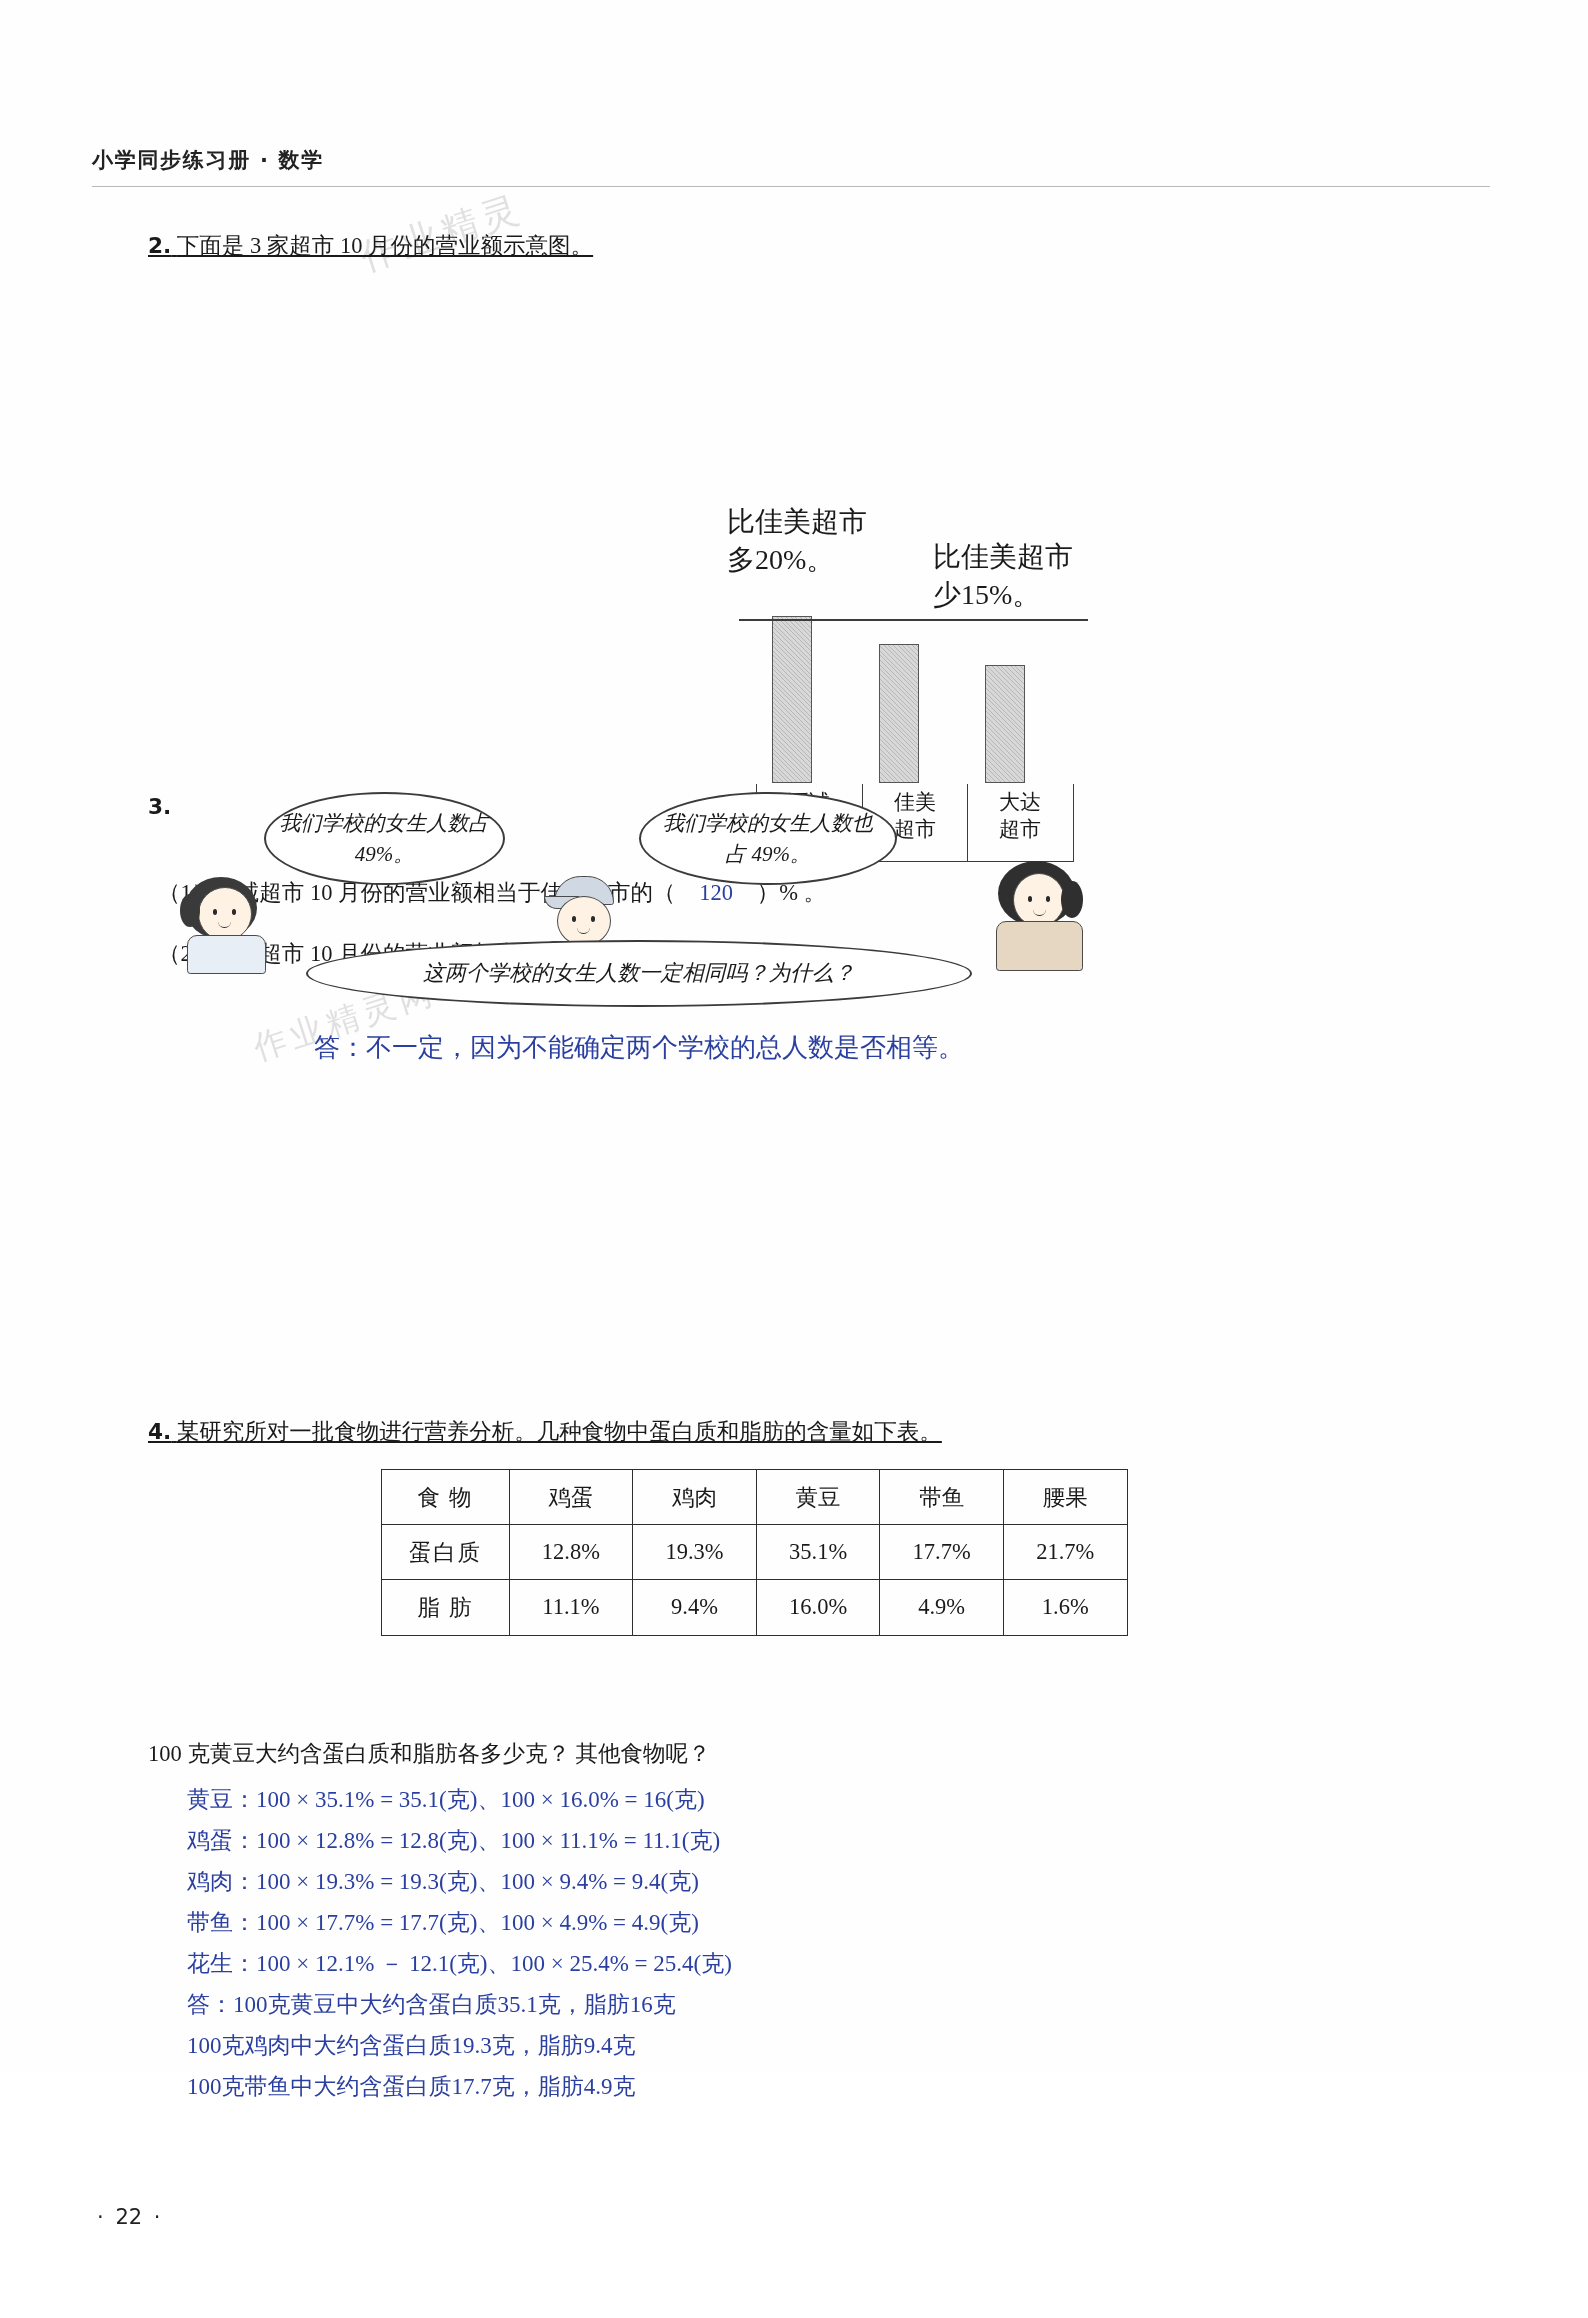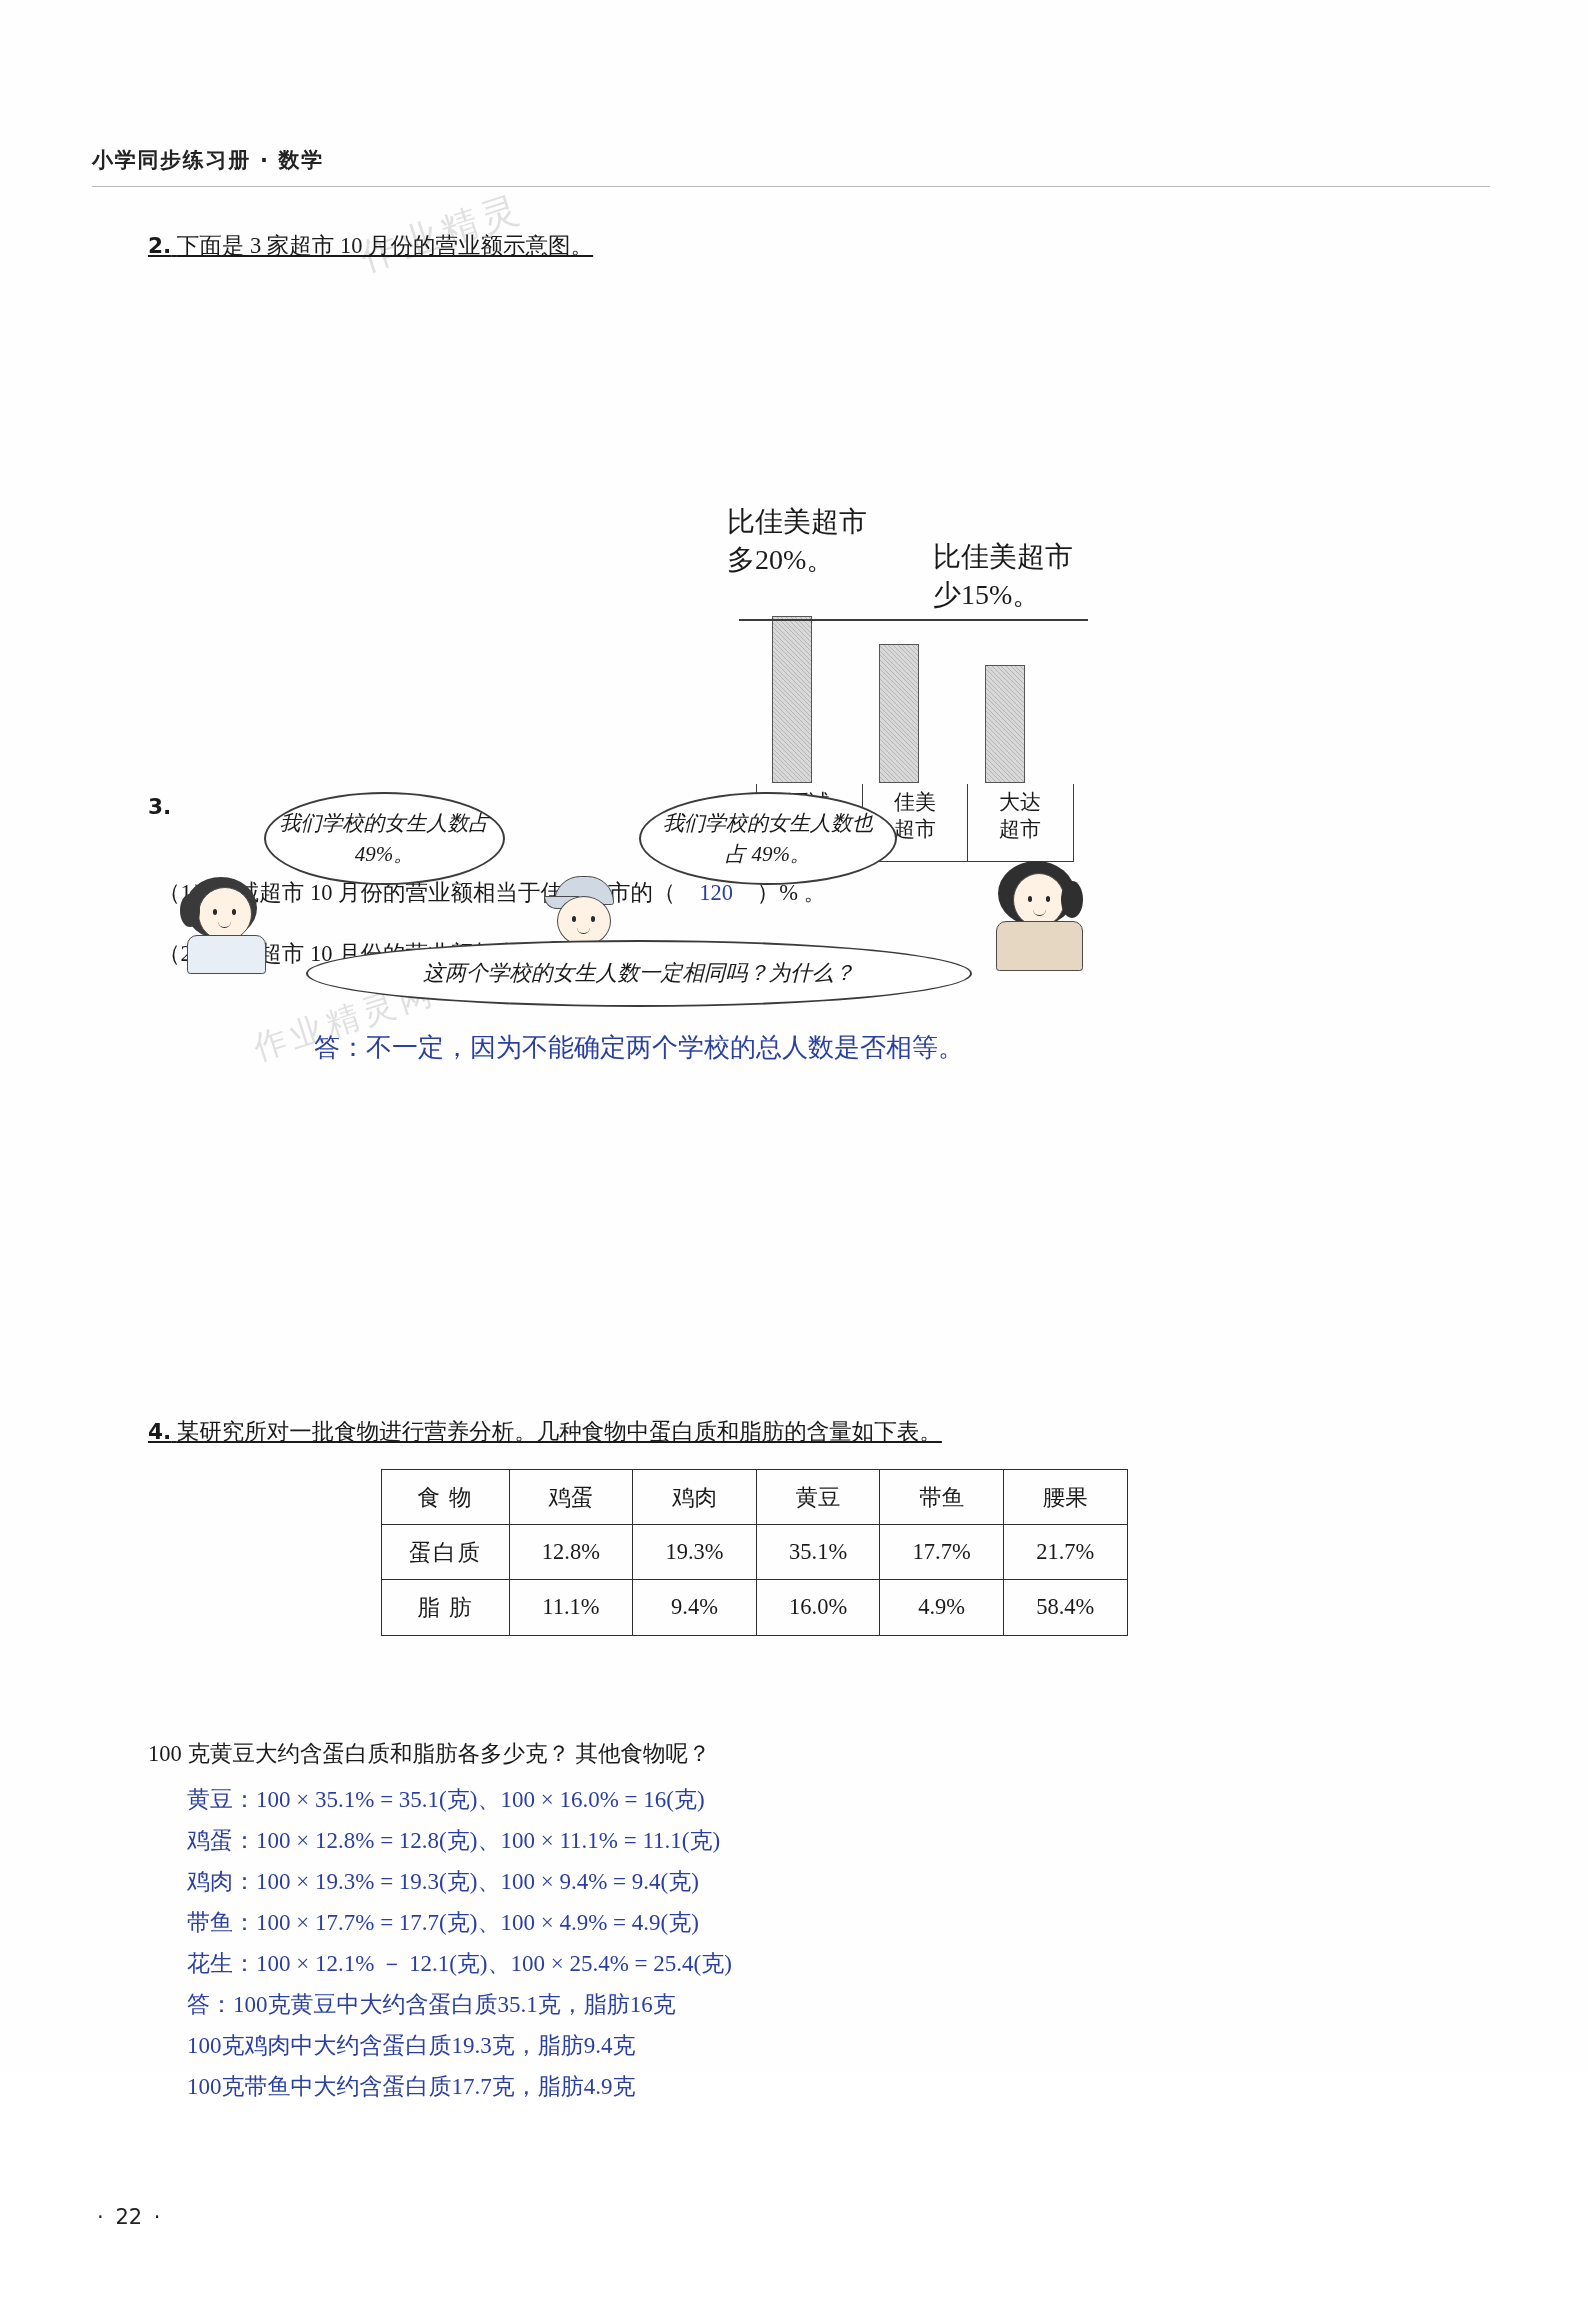--- a/index.html
+++ b/index.html
@@ -424,21 +424,21 @@
         <td>35.1%</td>
         <td>17.7%</td>
         <td>21.7%</td>
       </tr>
       <tr>
         <td class="rowhead">脂  肪</td>
         <td>11.1%</td>
         <td>9.4%</td>
         <td>16.0%</td>
         <td>4.9%</td>
-        <td>58.4%</td>
+        <td>1.6%</td>
       </tr>
     </tbody>
       </table>
 
     <div class="q4-tail">100 克黄豆大约含蛋白质和脂肪各多少克？ 其他食物呢？</div>
 
     <div class="worklines">
       <div>黄豆：100 × 35.1% = 35.1(克)、100 × 16.0% = 16(克)</div>
       <div>鸡蛋：100 × 12.8% = 12.8(克)、100 × 11.1% = 11.1(克)</div>
       <div>鸡肉：100 × 19.3% = 19.3(克)、100 × 9.4% = 9.4(克)</div>

